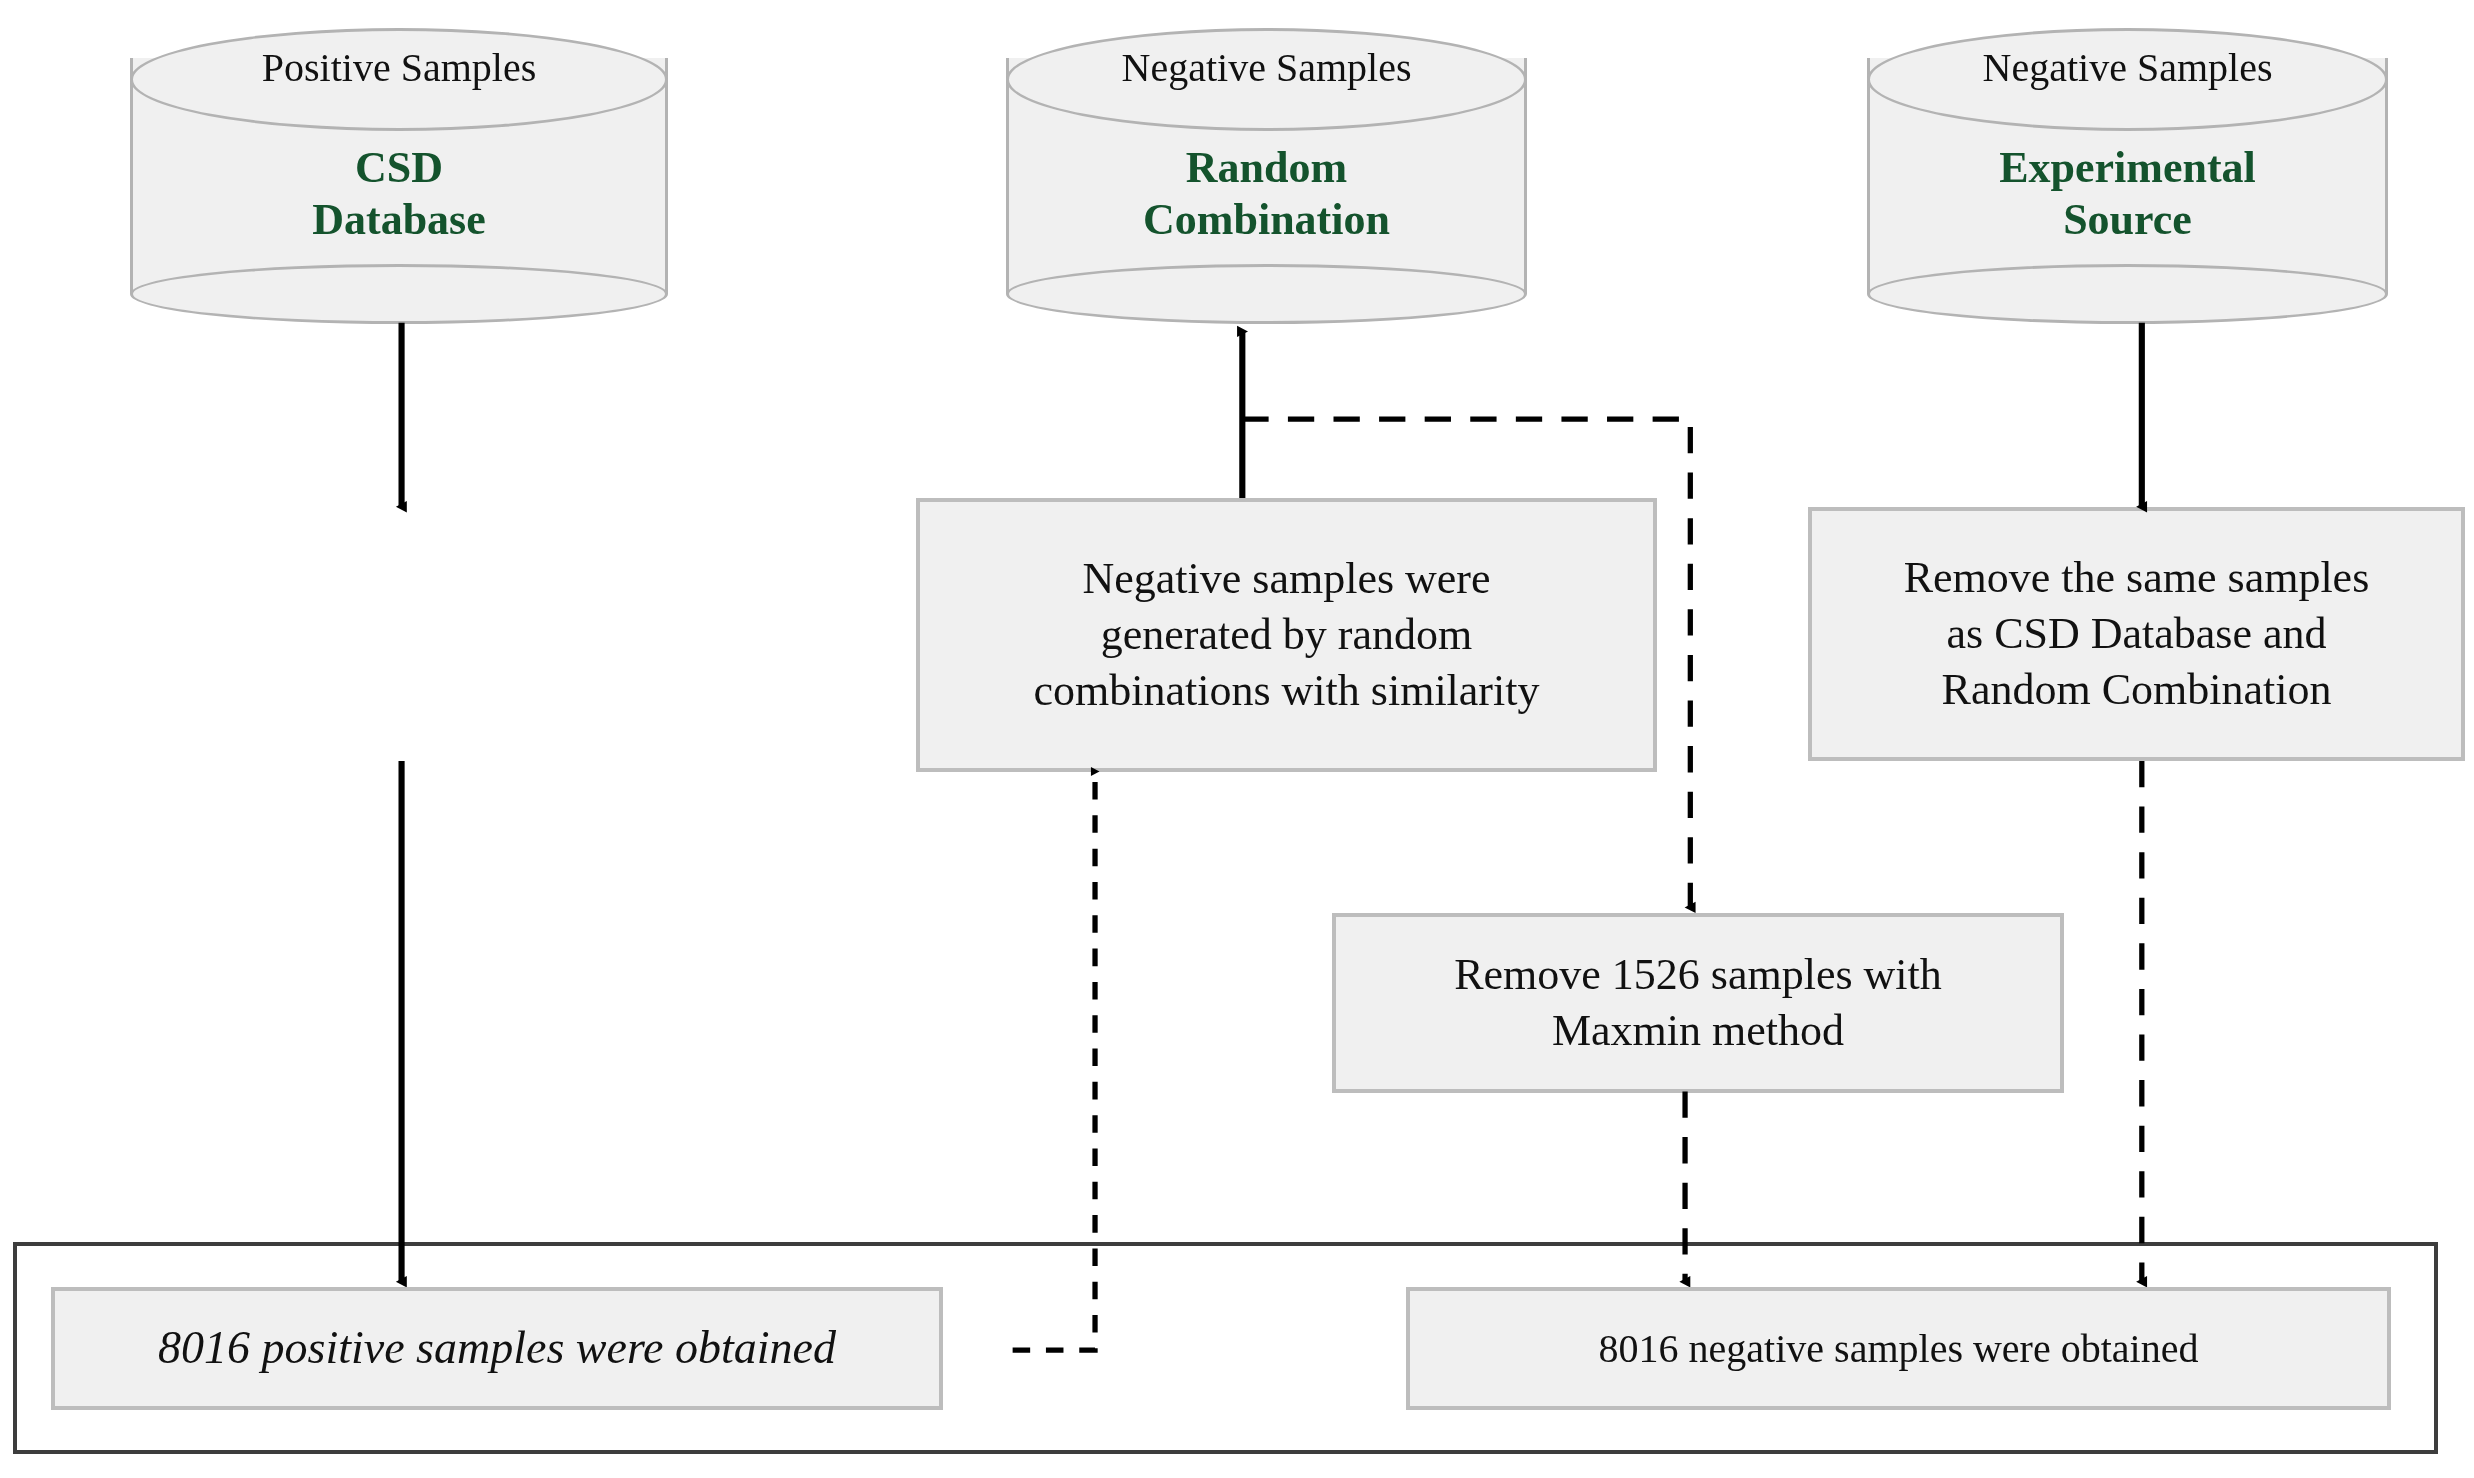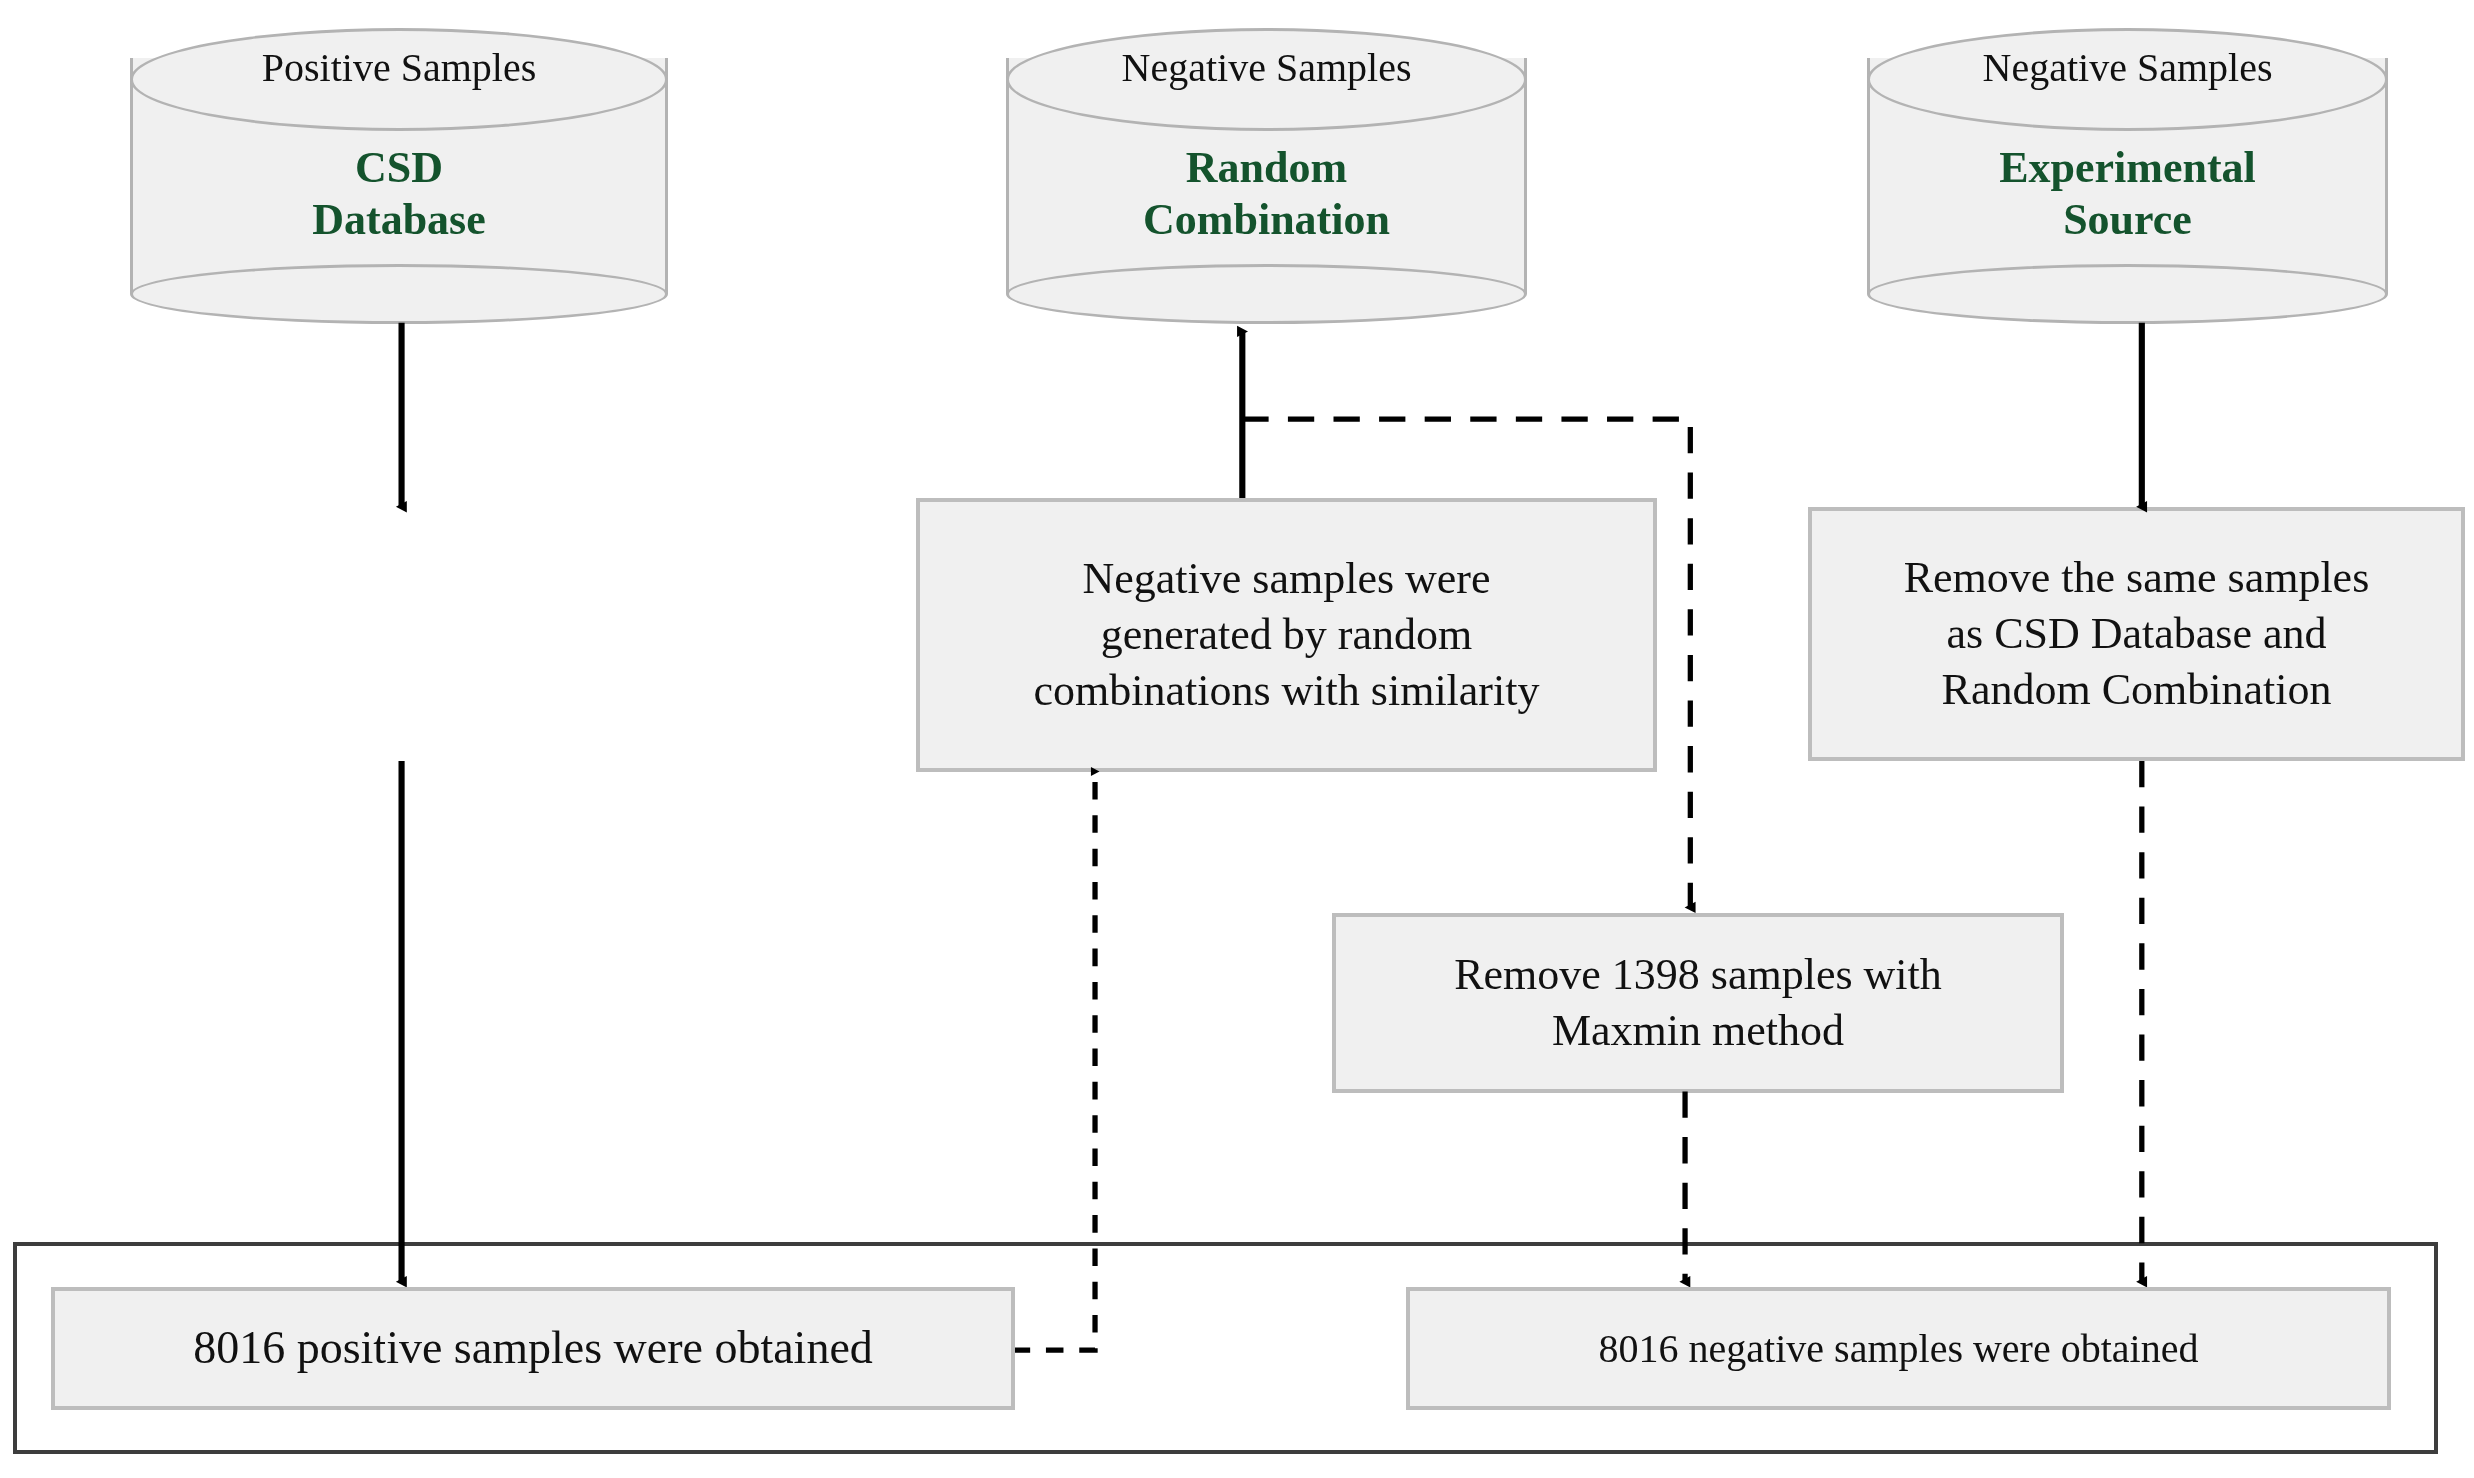--- a/index.html
+++ b/index.html
@@ -181,23 +181,23 @@
 
 
   <div class="pbox" style="left:916px; top:498px; width:741px; height:274px;">Negative samples were
 generated by random
 combinations with similarity</div>
 
   <div class="pbox" style="left:1808px; top:507px; width:657px; height:254px;">Remove the same samples
 as CSD Database and
 Random Combination</div>
 
-  <div class="pbox" style="left:1332px; top:913px; width:732px; height:180px;">Remove 1398 samples with
+  <div class="pbox" style="left:1332px; top:913px; width:732px; height:180px;">Remove 1526 samples with
 Maxmin method</div>
 
   <div class="outer-frame" style="left:13px; top:1242px; width:2425px; height:212px;"></div>
 
-  <div class="pbox" style="left:51px; top:1287px; width:964px; height:123px; font-size:46px; z-index:4;">8016 positive samples were obtained</div>
+  <div class="pbox" style="left:51px; top:1287px; width:892px; height:123px; font-size:46px; z-index:4;font-style:italic;">8016 positive samples were obtained</div>
 
   <div class="pbox" style="left:1406px; top:1287px; width:985px; height:123px; font-size:40px; z-index:4;">8016 negative  samples were obtained</div>
 
 </div>
 
 
 </body></html>

